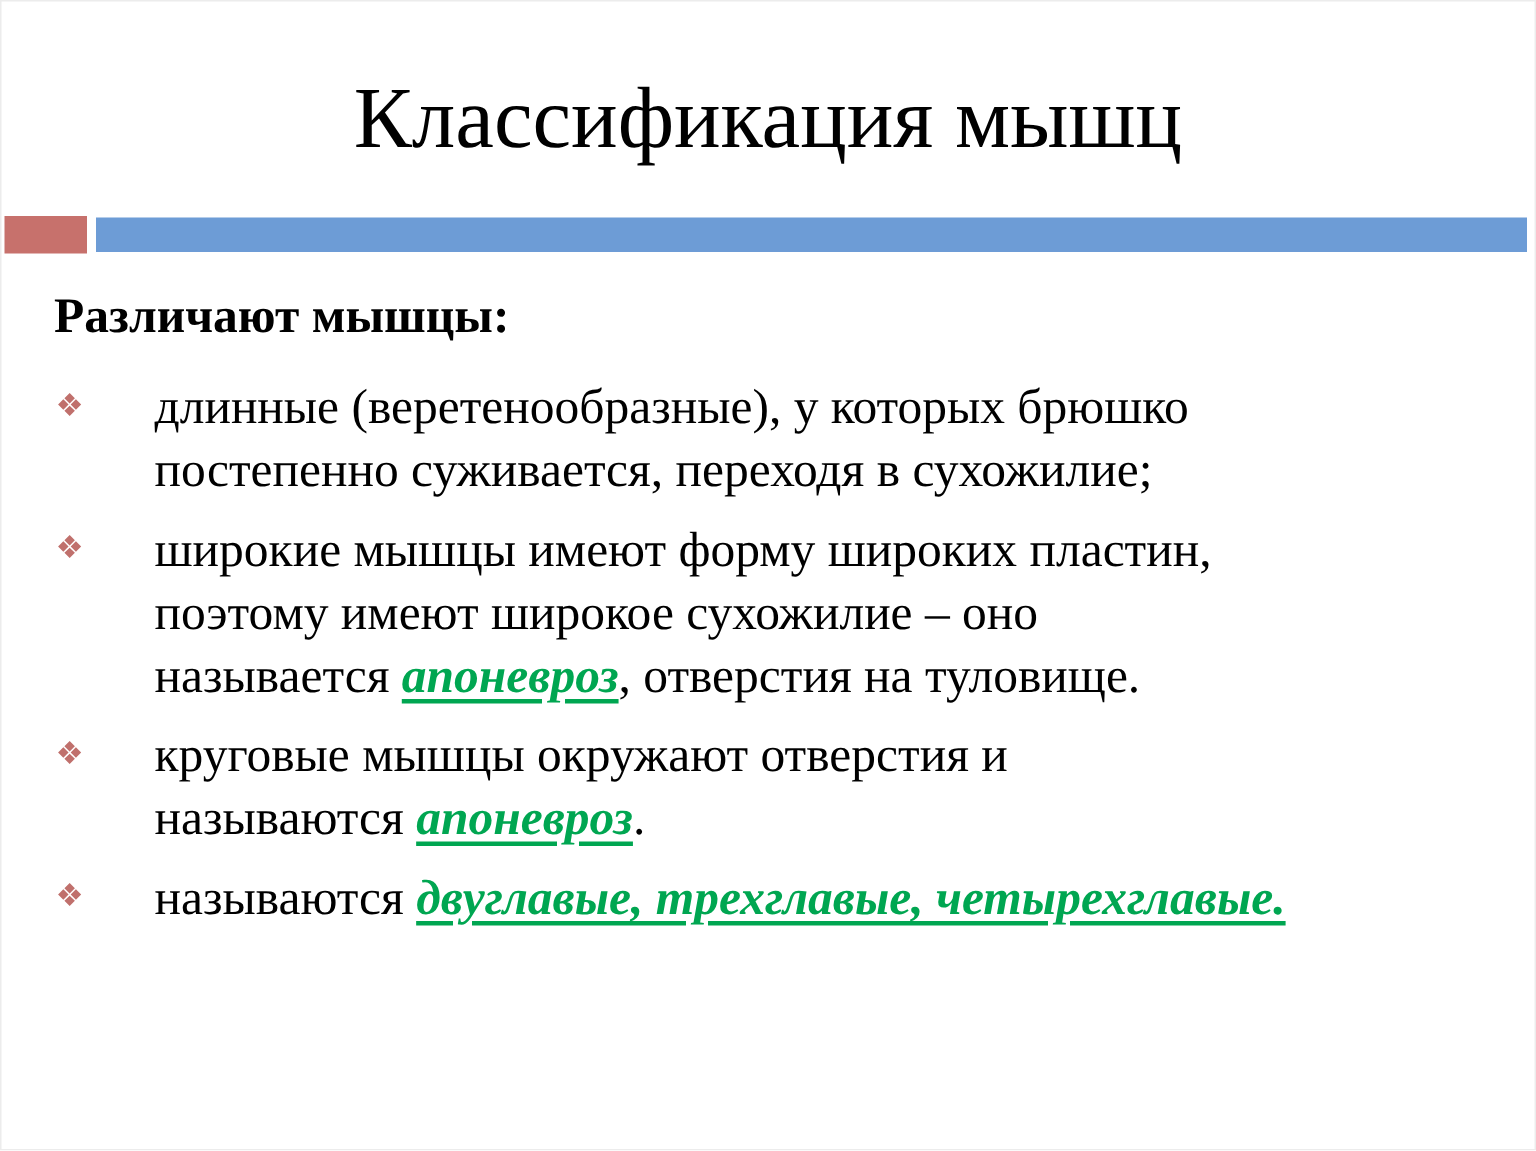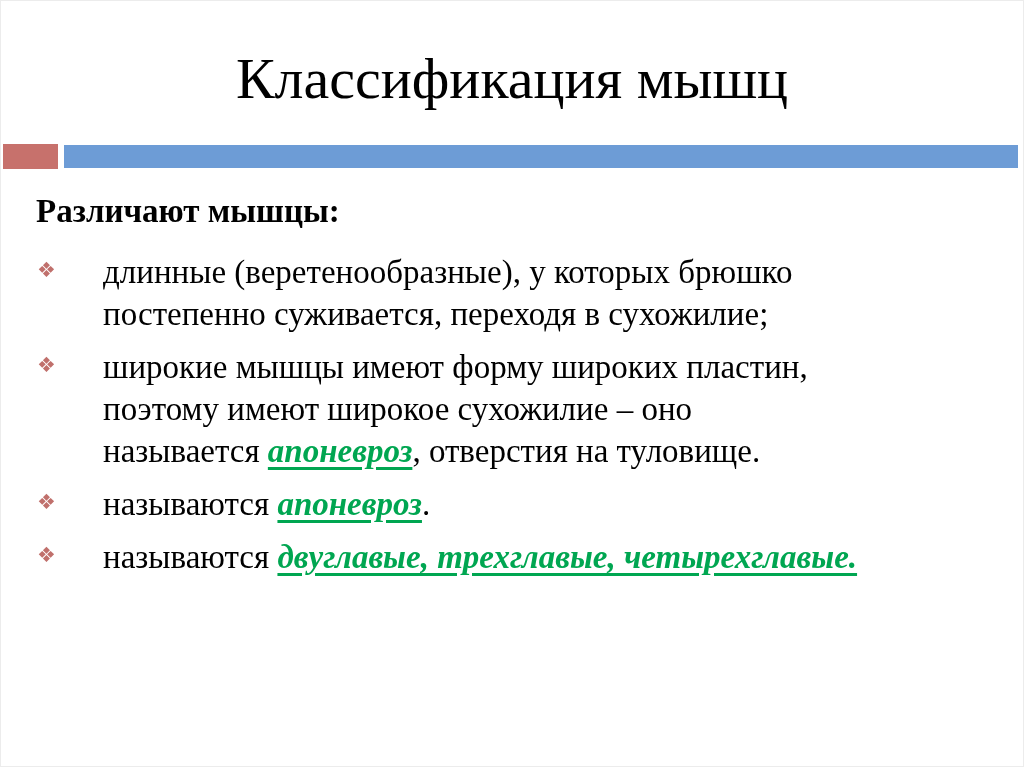--- a/index.html
+++ b/index.html
@@ -85,20 +85,21 @@
           <span class="bullet">❖</span>
           <div>
             <div class="line"><span>широкие мышцы имеют форму широких пластин,</span></div>
             <div class="line"><span>поэтому имеют широкое сухожилие – оно</span></div>
             <div class="line"><span>называется </span><span class="term">апоневроз</span><span>, отверстия на туловище.</span></div>
           </div>
         </li>
         <li>
           <span class="bullet">❖</span>
           <div>
+            <div class="line"><span>круговые мышцы окружают отверстия и</span></div>
             <div class="line"><span>называются </span><span class="term">апоневроз</span><span>.</span></div>
           </div>
         </li>
         <li>
           <span class="bullet">❖</span>
           <div>
             <div class="line"><span>называются </span><span class="term">двуглавые, трехглавые, четырехглавые.</span></div>
           </div>
         </li>
       </ul>

